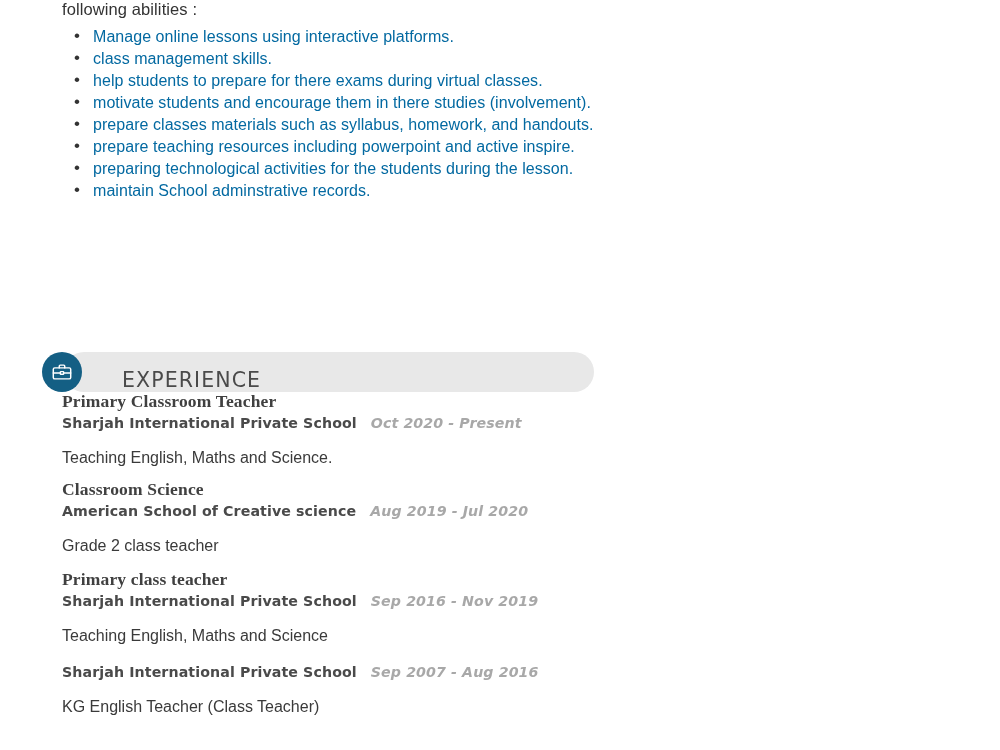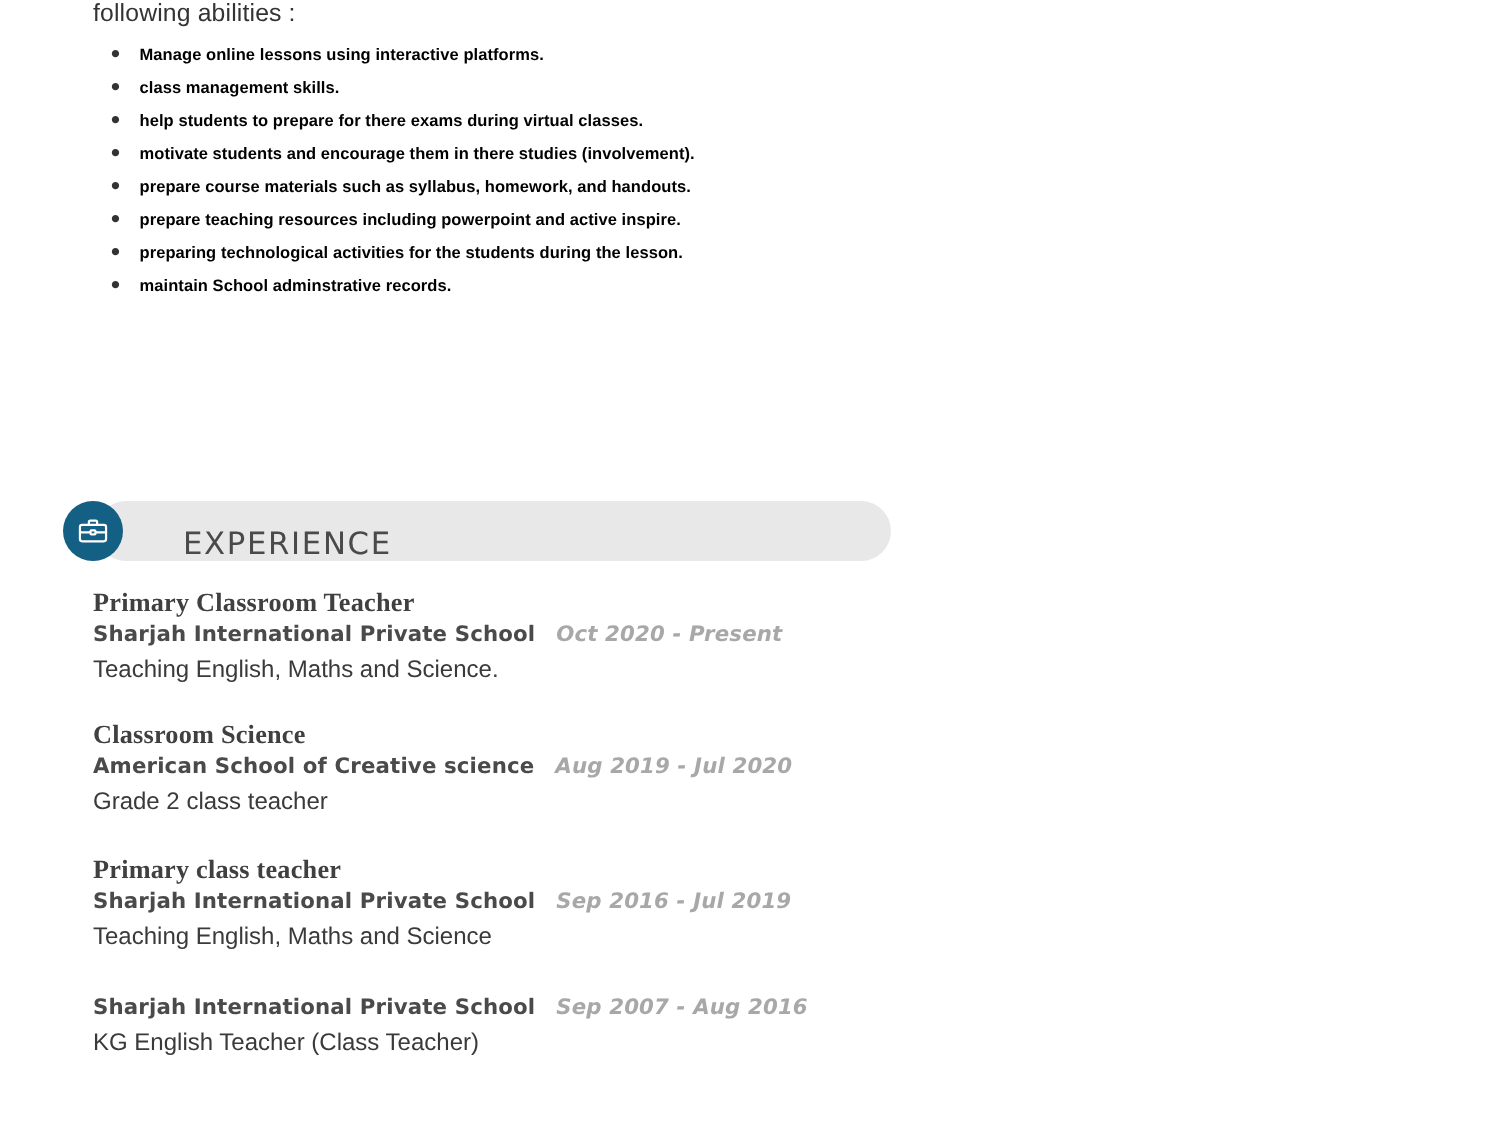--- a/index.html
+++ b/index.html
@@ -23,37 +23,37 @@
     font-size:16.5px; line-height:22px; color:#333;
     letter-spacing:.1px;
   }
   ul.bullets {
     position:absolute; left:62px; top:26px; width:540px;
     list-style:none;
   }
   ul.bullets li {
     position:relative;
     padding-left:31px;
-    font-size:11px;
+    font-size:16px;
     line-height:22px;
-    color:#000000;
+    color:#0369a1;
     margin-bottom:0px;
     letter-spacing:.05px;
-    font-weight:bold;
   }
   ul.bullets li::before {
     content:"\2022";
     position:absolute; left:12px; top:-1px;
     font-size:17px; color:#333;
   }
 
   
   .sec {
     position:relative;
     height:55px;
+    margin-top:18px;
   }
   .sec .pill {
     position:absolute; left:22px; top:0;
     height:40px;
     border-radius:20px;
     background:#e8e8e8;
   }
   .sec .bubble {
     position:absolute; left:0; top:0;
     width:40px; height:40px; border-radius:50%;
@@ -88,39 +88,39 @@
     letter-spacing:.1px;
     font-family:"DejaVu Sans", sans-serif;
   }
   .exp .dates {
     font-size:14.2px; font-style:italic; color:#a8a8a8;
     font-weight:700; letter-spacing:.1px;
     margin-left:14px;
     font-family:"DejaVu Sans", sans-serif;
   }
   .exp .desc {
-    margin-top:3px;
+    margin-top:14px;
     font-size:16px; color:#3a3a3a; line-height:21px;
   }
 </style>
 </head>
 <body>
 
 <div class="page">
 
   <div class="col-left">
 
     <div class="lead">following abilities :</div>
 
     <ul class="bullets" id="bullet-list">
         <li>Manage online lessons using interactive platforms.</li>
         <li>class management skills.</li>
         <li>help students to prepare for there exams during virtual classes.</li>
         <li>motivate students and encourage them in there studies (involvement).</li>
-        <li>prepare course materials such as syllabus, homework, and handouts.</li>
+        <li>prepare classes materials such as syllabus, homework, and handouts.</li>
         <li>prepare teaching resources including powerpoint and active inspire.</li>
         <li>preparing technological activities for the students during the lesson.</li>
         <li>maintain School adminstrative records.</li>
       </ul>
 
     <div class="sec sec-left" id="exp-header" style="top:334px;">
       <div class="pill"></div>
       <div class="bubble">
         <svg width="22" height="22" viewBox="0 0 24 24" fill="none" stroke="#ffffff" stroke-width="1.6" stroke-linecap="round" stroke-linejoin="round">
           <rect x="2.5" y="7.5" width="19" height="12" rx="1.6"></rect>
@@ -138,21 +138,21 @@
           <div class="meta"><span class="org">Sharjah International Private School</span><span class="dates">Oct 2020 - Present</span></div>
           <div class="desc">Teaching English, Maths and Science.</div>
         </div>
         <div class="exp" style="top: 478px;">
           <div class="role">Classroom Science</div>
           <div class="meta"><span class="org">American School of Creative science</span><span class="dates">Aug 2019 - Jul 2020</span></div>
           <div class="desc">Grade 2 class teacher</div>
         </div>
         <div class="exp" style="top: 568px;">
           <div class="role">Primary class teacher</div>
-          <div class="meta"><span class="org">Sharjah International Private School</span><span class="dates">Sep 2016 - Jul 2019</span></div>
+          <div class="meta"><span class="org">Sharjah International Private School</span><span class="dates">Sep 2016 - Nov 2019</span></div>
           <div class="desc">Teaching English, Maths and Science</div>
         </div>
         <div class="exp" style="top: 661px;">
           <div class="meta"><span class="org">Sharjah International Private School</span><span class="dates">Sep 2007 - Aug 2016</span></div>
           <div class="desc">KG English Teacher (Class Teacher)</div>
         </div>
       </div>
   </div>
 
   <div class="col-right">

